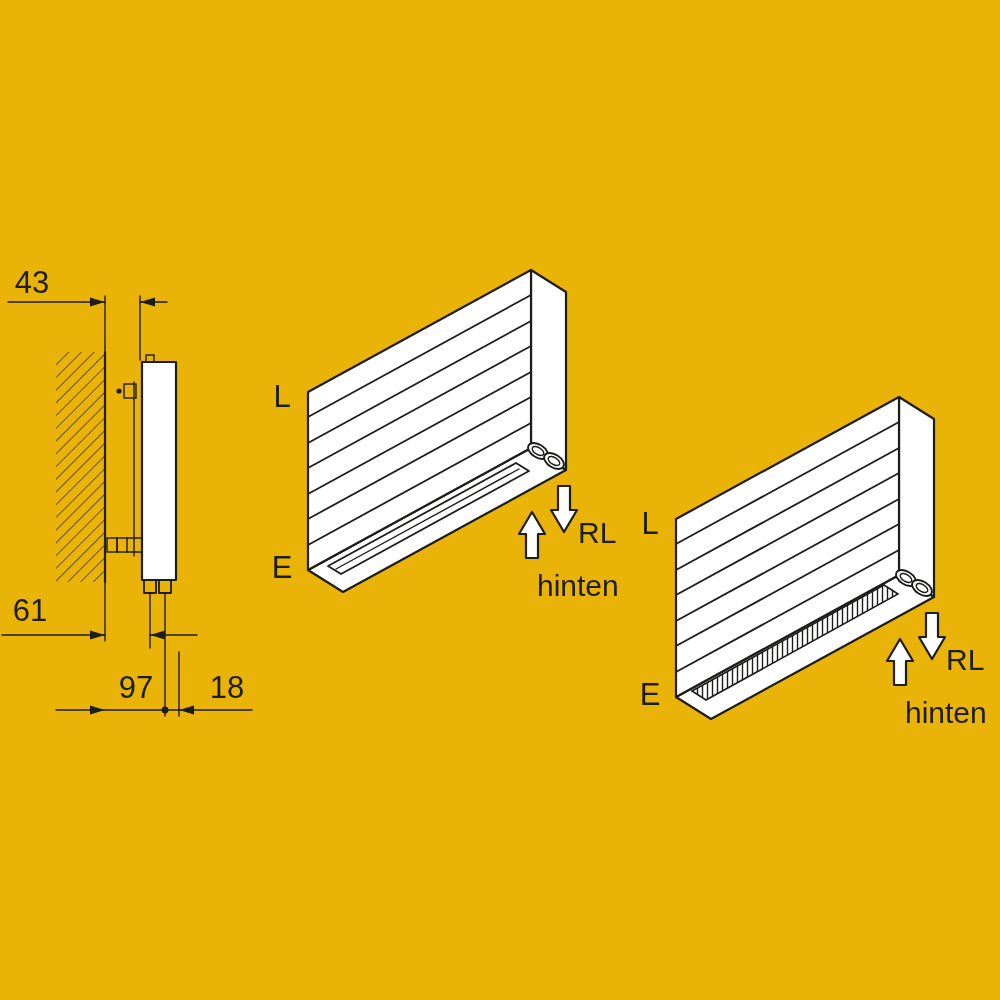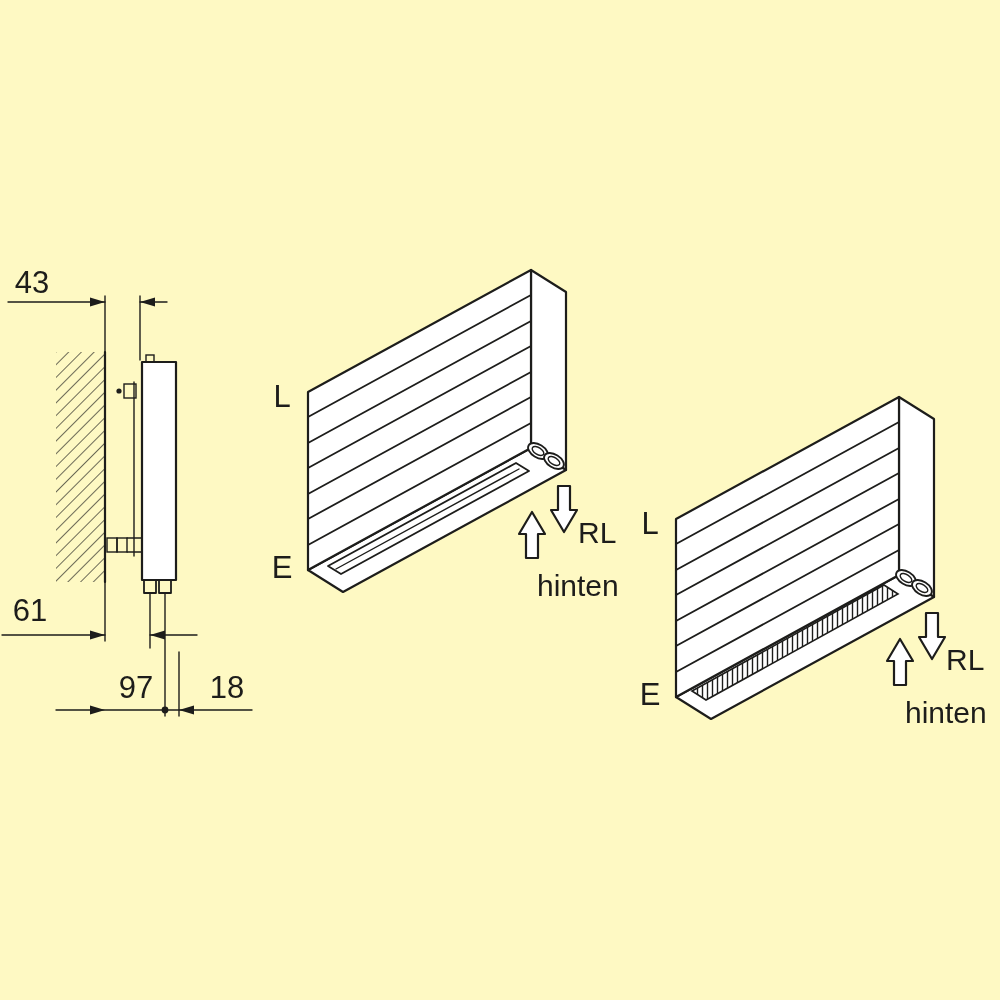--- a/index.html
+++ b/index.html
@@ -7,21 +7,21 @@
     padding: 0;
     background: #ffffff;
     width: 1000px;
     height: 1000px;
     overflow: hidden;
   }
   .stage {
     position: relative;
     width: 1000px;
     height: 1000px;
-    background: #fef9c3;
+    background: #eab308;
   }
   svg {
     display: block;
   }
   svg text {
     font-family: "Liberation Sans", "DejaVu Sans", sans-serif;
     fill: #1d1d1b;
   }
   .dim-label { font-size: 31px; }
   .port-label { font-size: 31px; }

